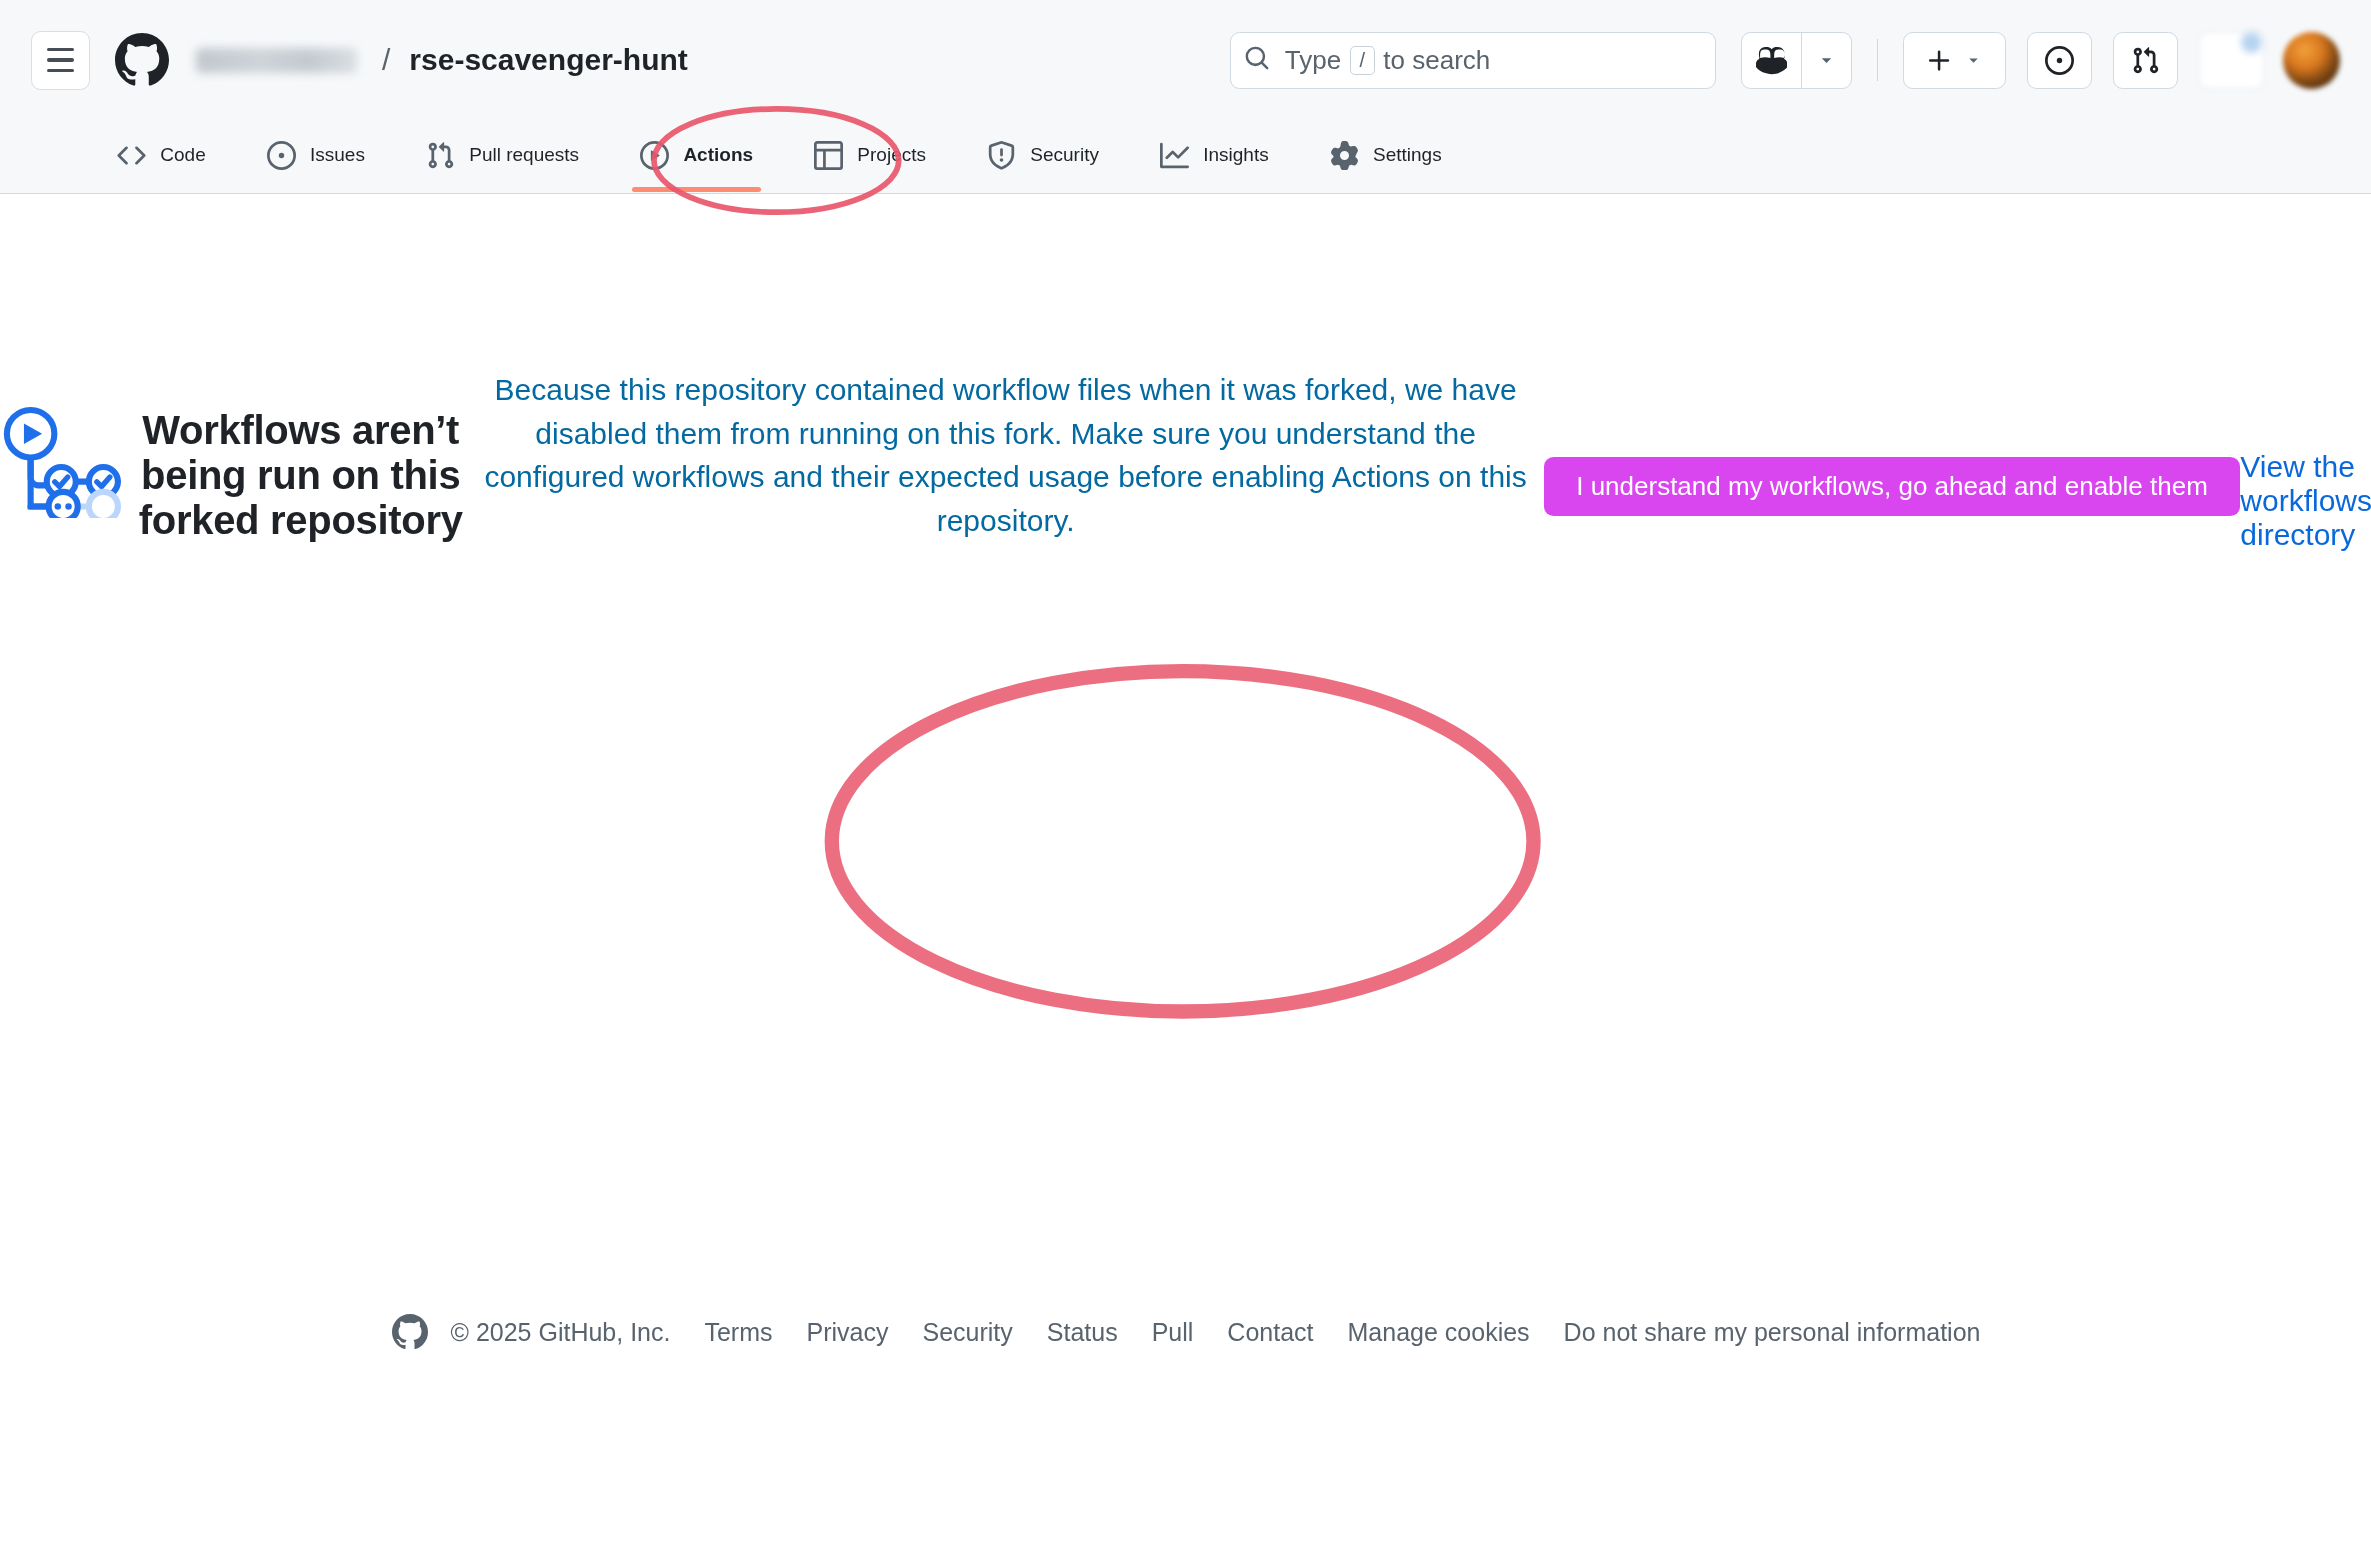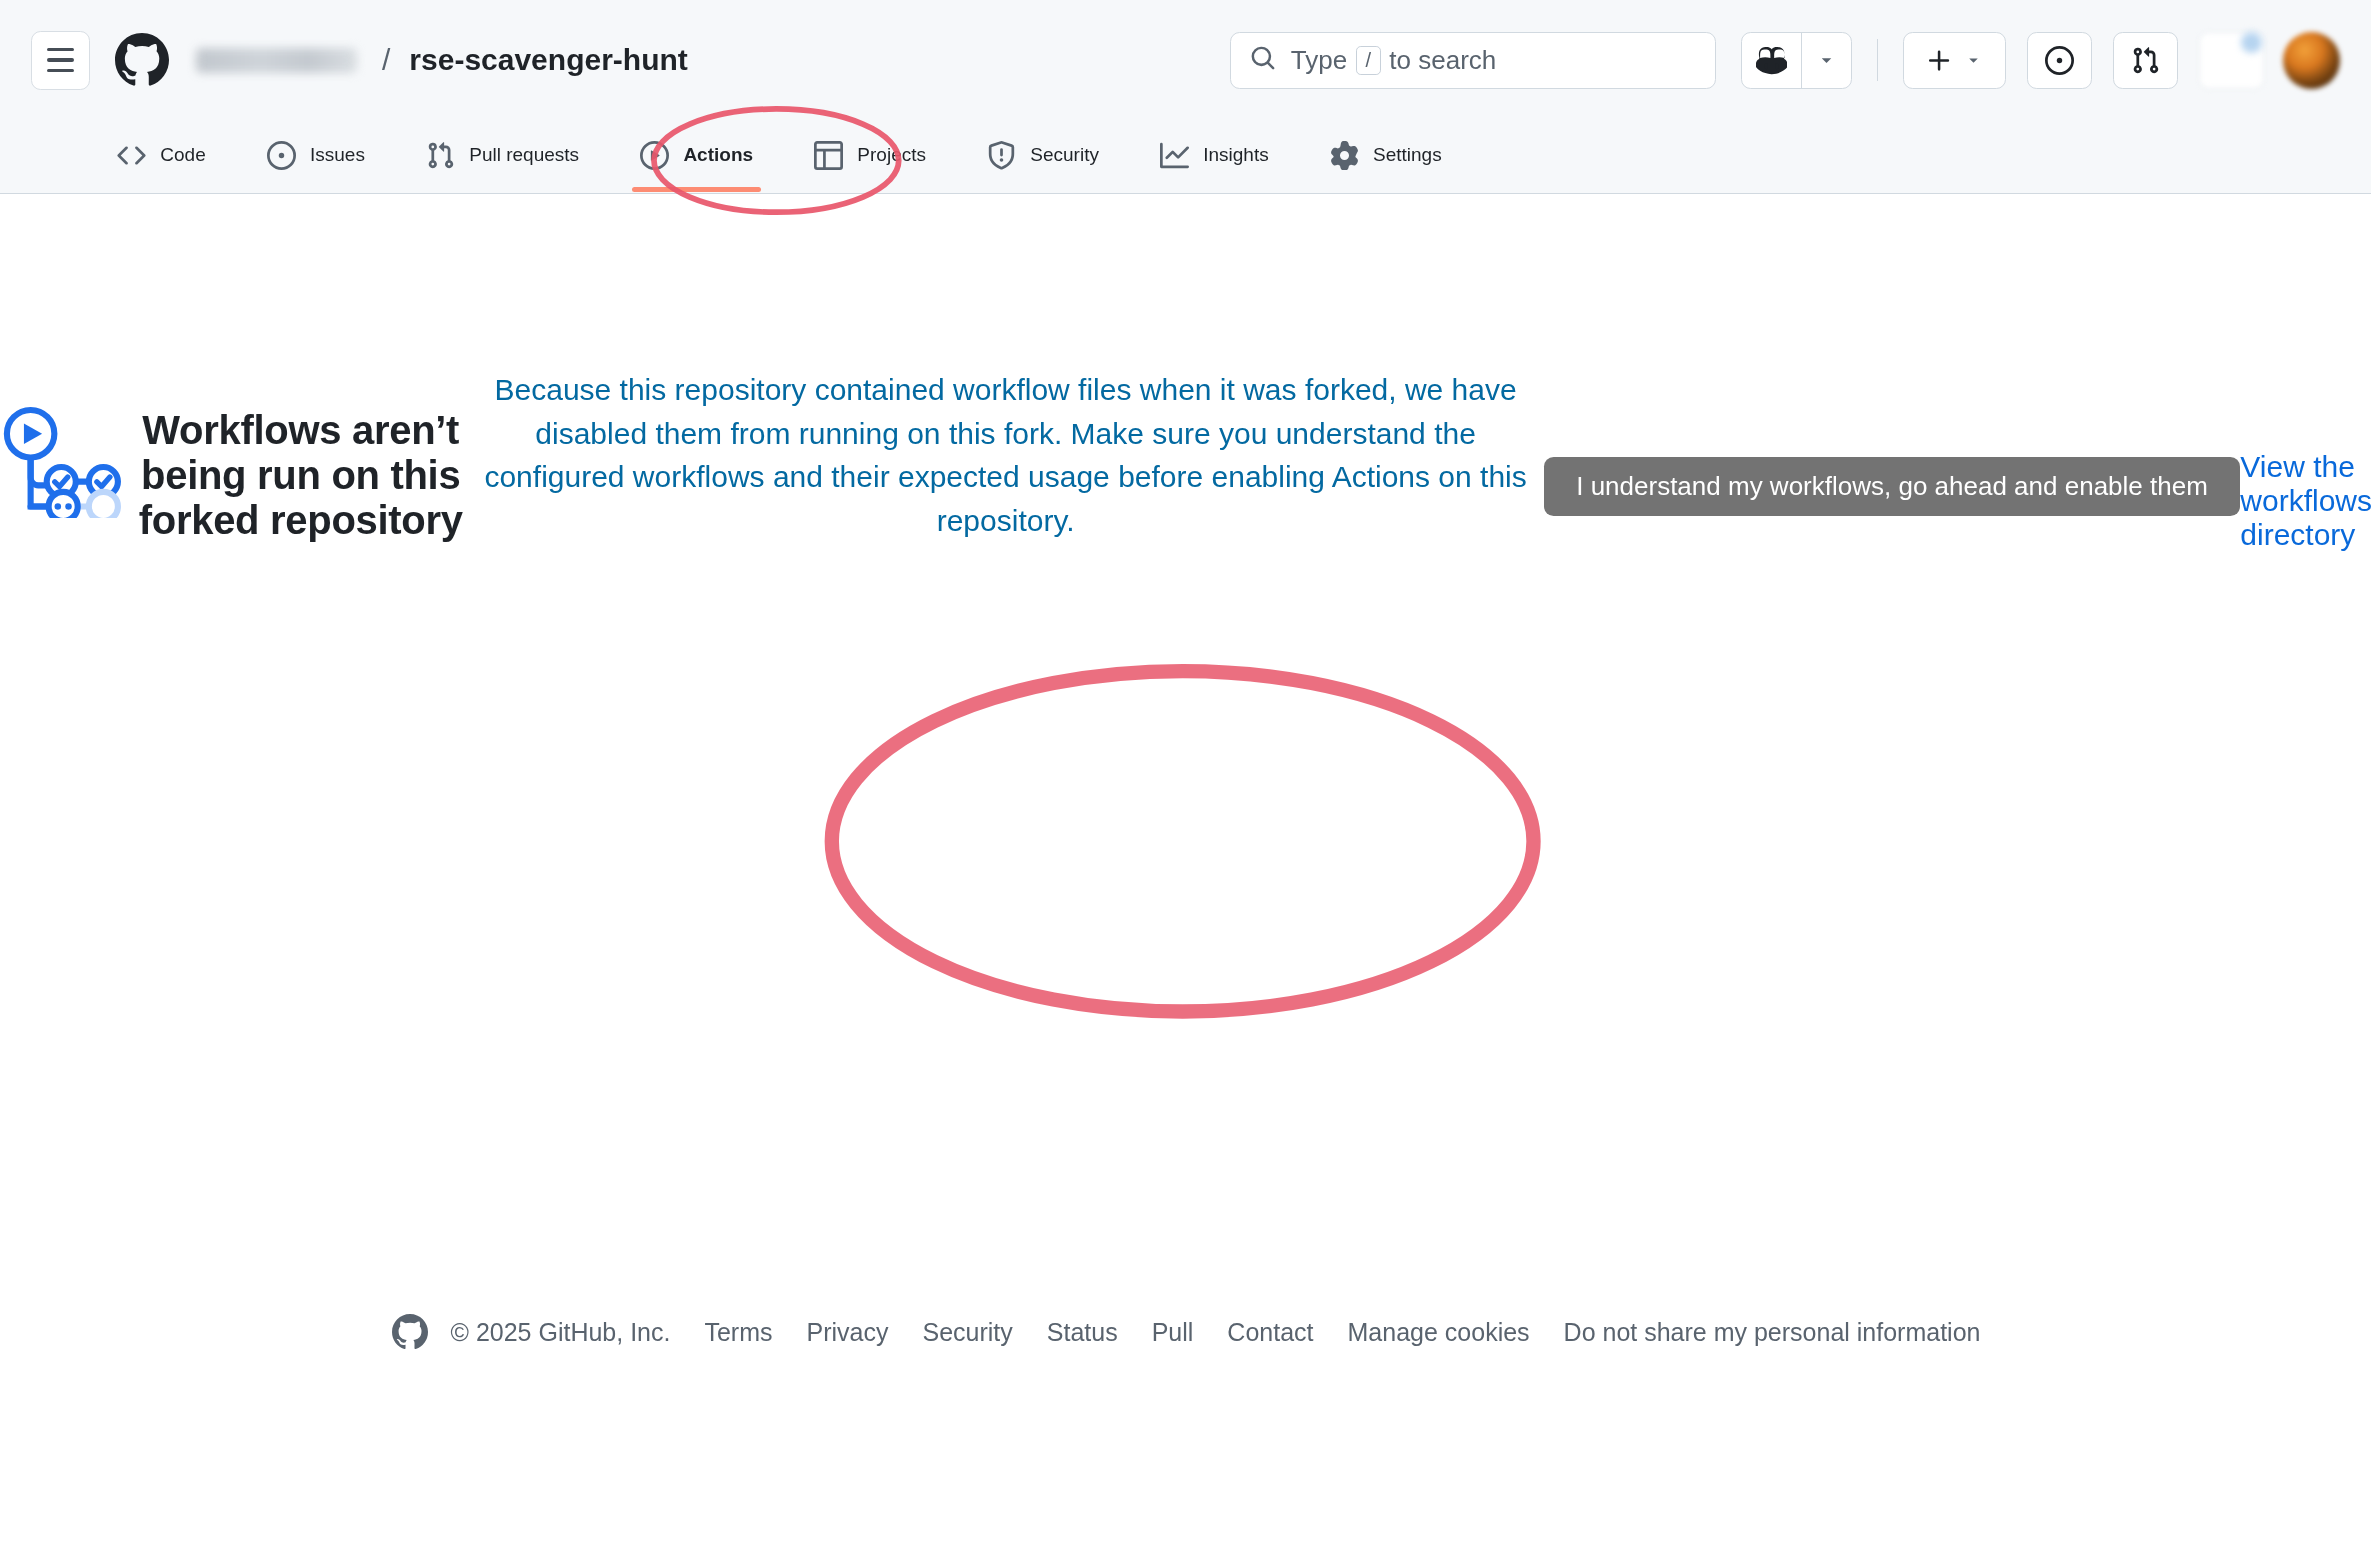--- a/index.html
+++ b/index.html
@@ -79,21 +79,21 @@
     align-items: center;
     gap: 0;
     flex: 0 0 auto;
   }
   .search-box {
     width: 486px; height: 57px;
     border: 1px solid #d1d9e0;
     border-radius: 9.6px;
     background: #ffffff;
     display: flex; align-items: center;
-    padding: 0 19px;
+    padding: 0 13px;
     gap: 15.3px;
     cursor: text;
   }
   .search-text {
     font-size: 26px;
     color: #59636e;
     display: flex; align-items: center;
     gap: 8.6px;
     white-space: nowrap;
   }
@@ -232,21 +232,21 @@
   }
   .blank-desc {
     font-size: 30px;
     line-height: 1.45;
     color: #0369a1;
     text-align: center;
     max-width: 1300px;
     margin: 0 0 62px 0;
   }
   .enable-btn {
-    background: #737373;
+    background: #d946ef;
     color: #ffffff;
     border: none;
     border-radius: 9.6px;
     font-size: 26px;
     font-family: "Liberation Sans", sans-serif;
     padding: 0 32.5px;
     height: 59px;
     cursor: pointer;
     white-space: nowrap;
   }

